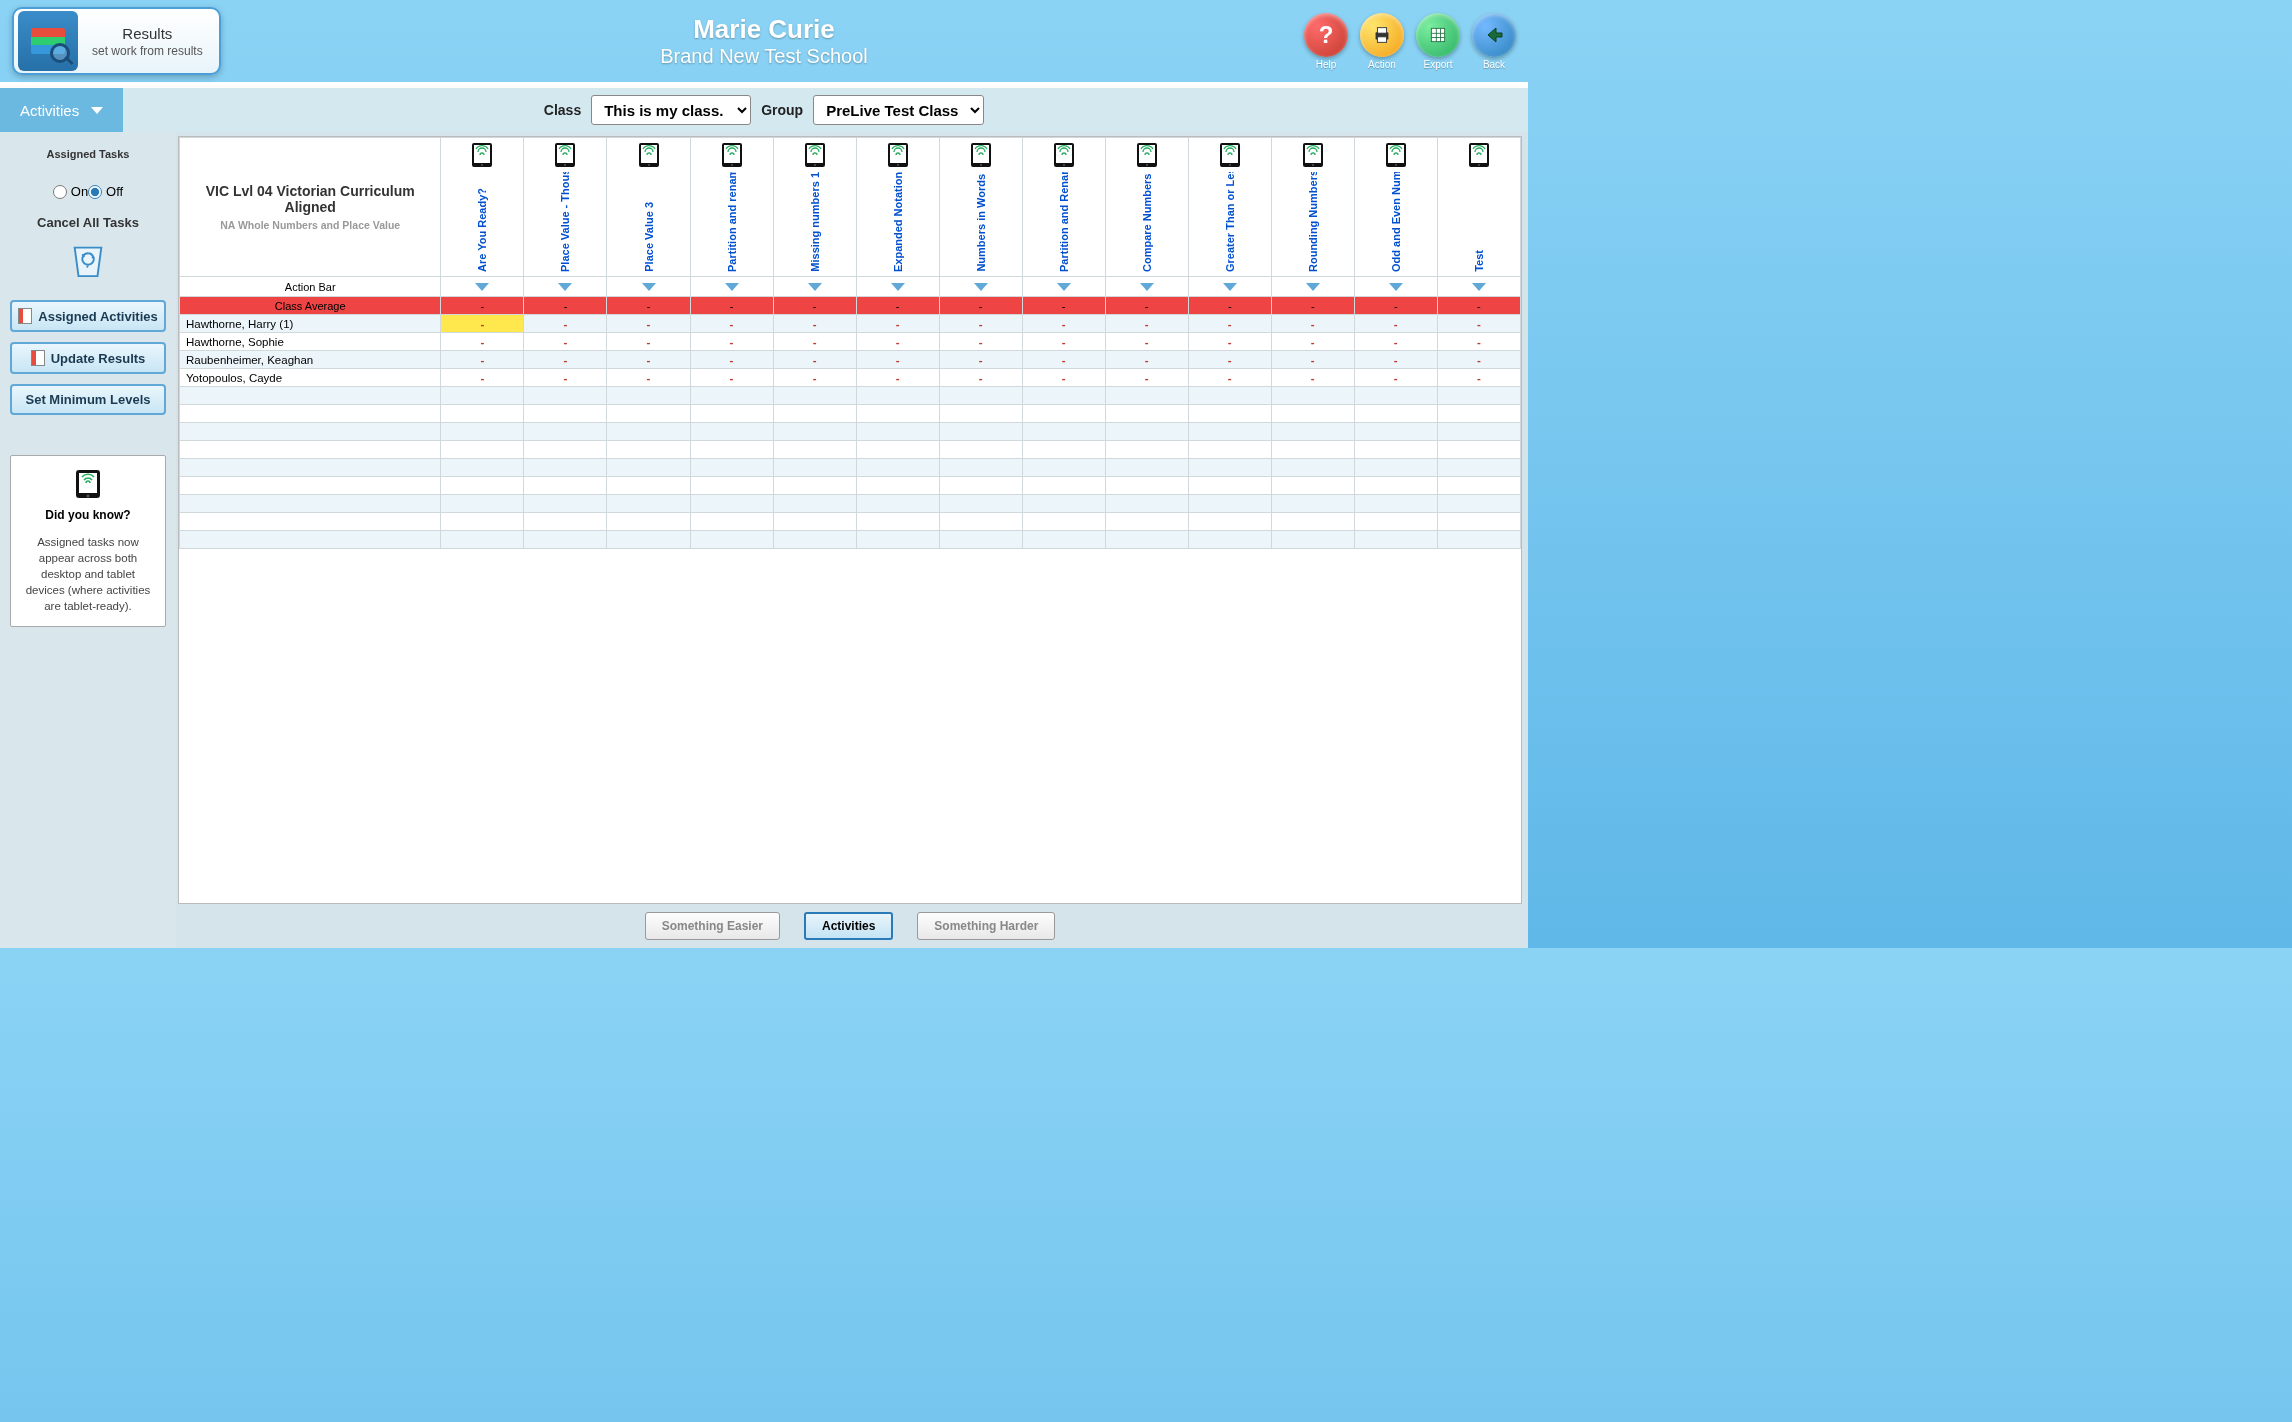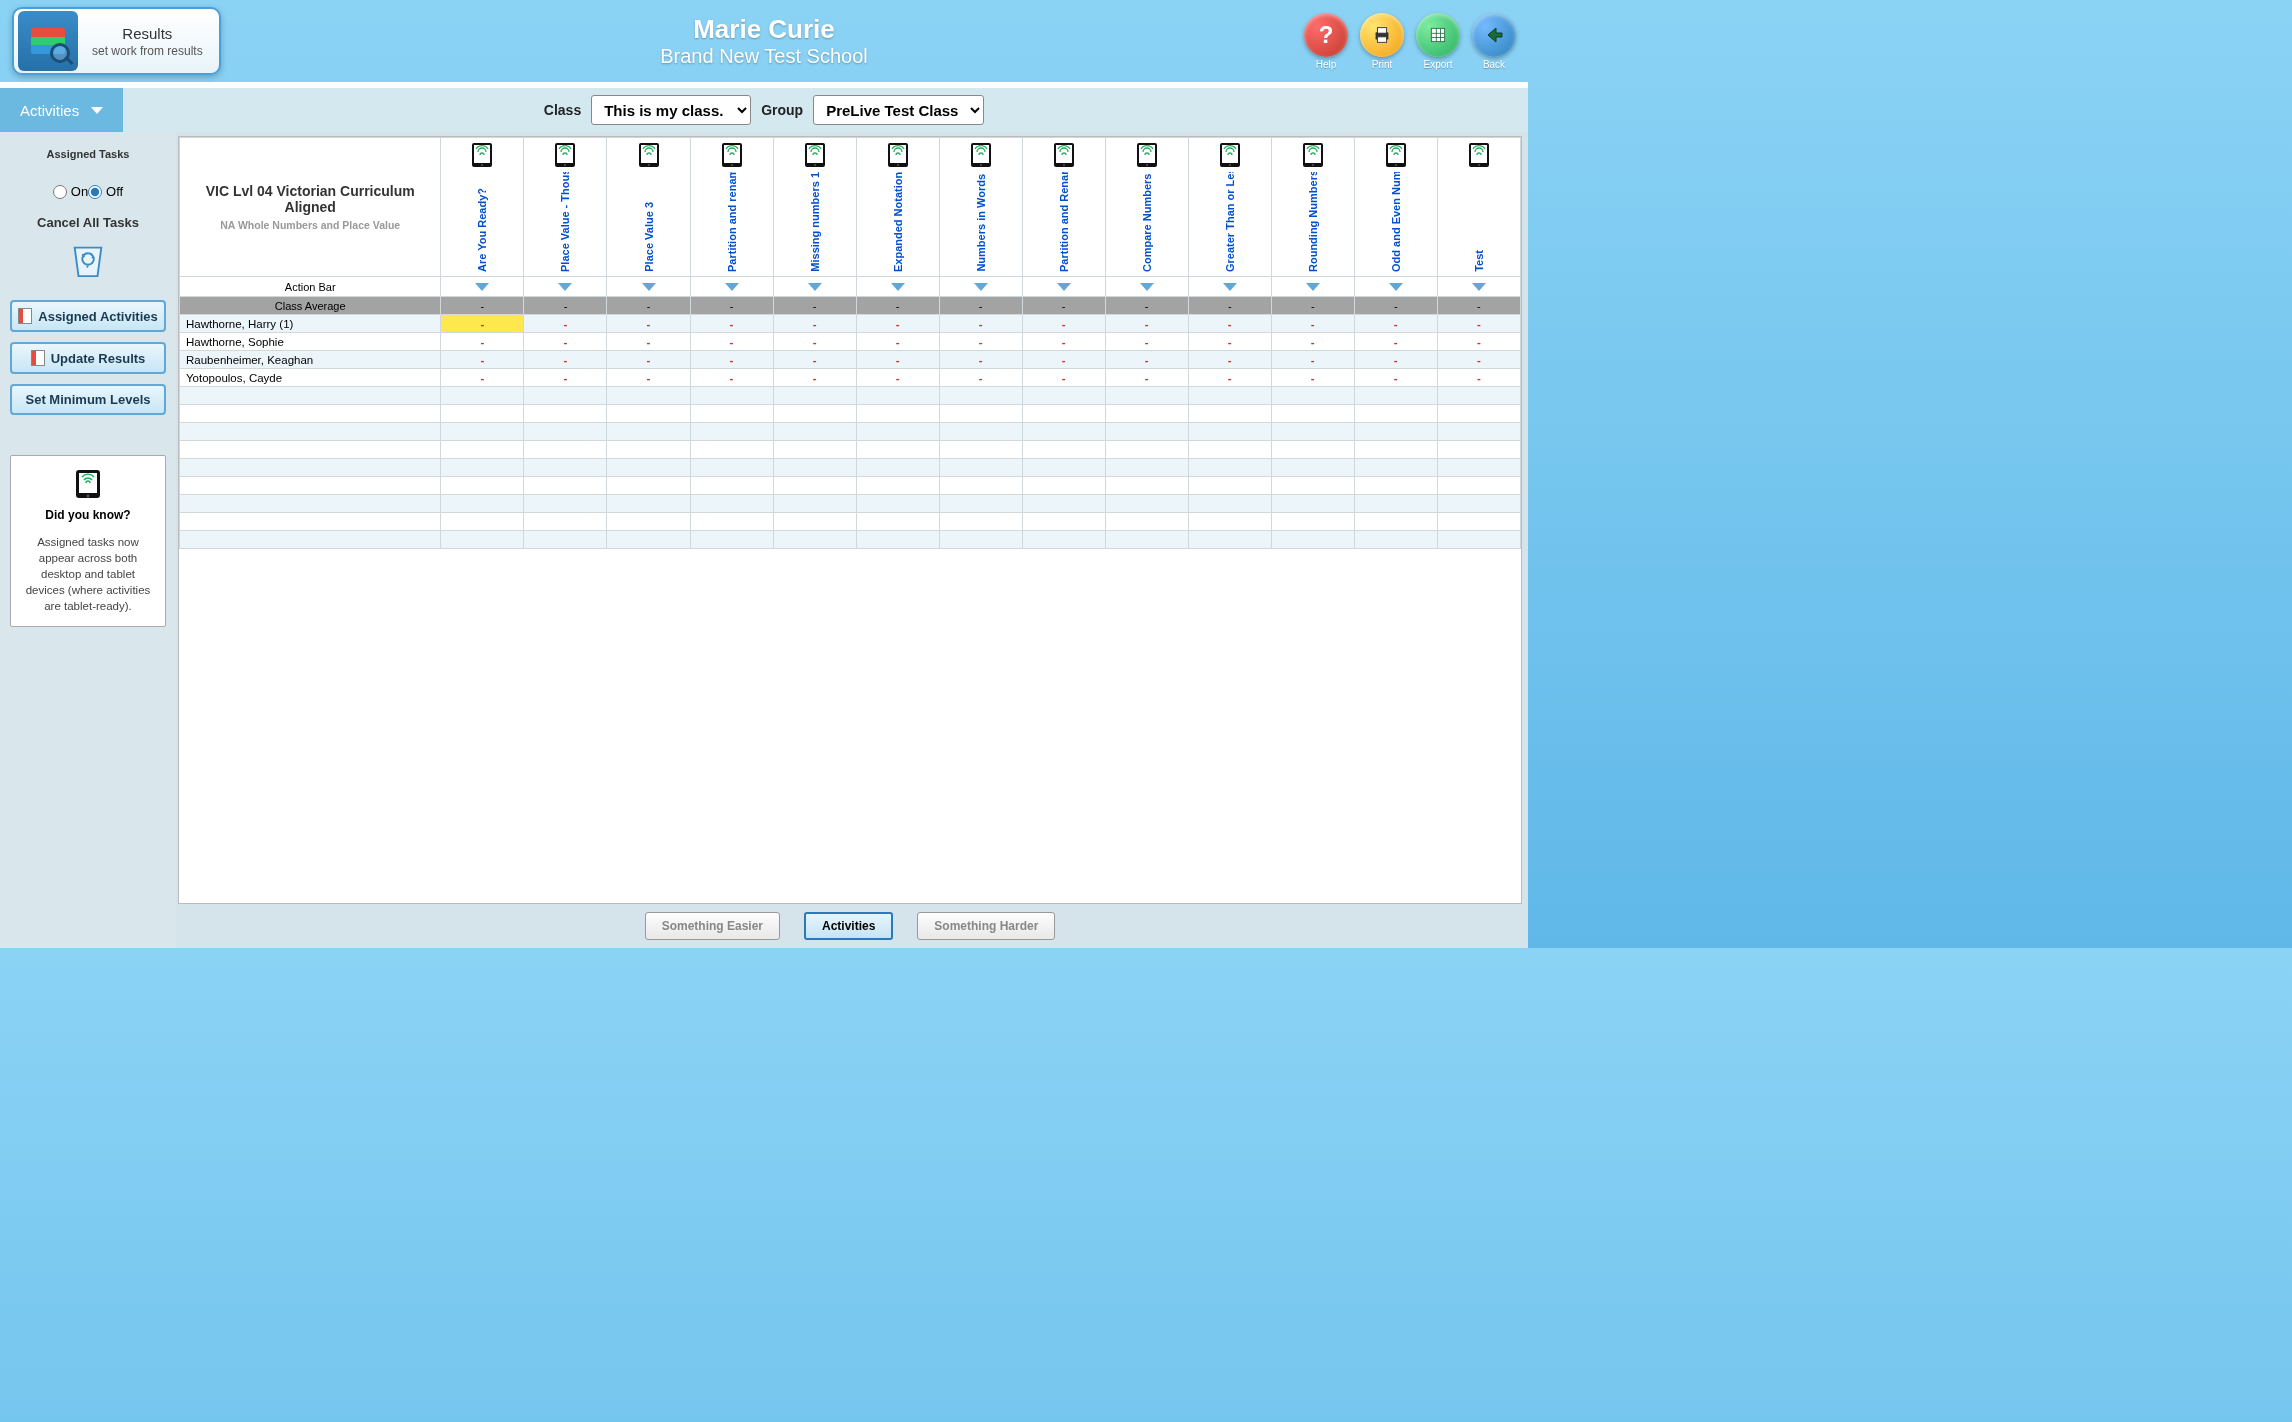--- a/index.html
+++ b/index.html
@@ -234,21 +234,21 @@
 }
 .grid tr.action-row td, .grid tr.action-row th { background: #fff; height: 20px; }
 .grid tr.action-row th { font-weight: normal; font-size: 11px; text-align: center; }
 .action-arrow {
   width: 0; height: 0; margin: 0 auto;
   border-left: 7px solid transparent;
   border-right: 7px solid transparent;
   border-top: 8px solid #5fa8d8;
   cursor: pointer;
 }
-.grid tr.avg-row td, .grid tr.avg-row th { background: #a3a3a3; height: 18px; text-align: center; font-size: 11px; }
+.grid tr.avg-row td, .grid tr.avg-row th { background: #ef4444; height: 18px; text-align: center; font-size: 11px; }
 .grid tr.avg-row th { font-weight: normal; }
 .grid tr.student td, .grid tr.student th { height: 18px; }
 .grid tr.student:nth-child(odd) td, .grid tr.student:nth-child(odd) th { background: #ecf6fa; }
 .grid tr.student:nth-child(even) td, .grid tr.student:nth-child(even) th { background: #fff; }
 .grid tr.student th.name { text-align: left; padding-left: 6px; font-weight: normal; font-size: 11.5px; }
 .grid td.cell { text-align: center; color: #c0392b; font-weight: bold; }
 .grid td.cell.hl { background: #ffe84d !important; }
 .grid tr.empty td, .grid tr.empty th { height: 18px; }
 .grid tr.empty:nth-child(odd) td, .grid tr.empty:nth-child(odd) th { background: #ecf6fa; }
 .grid tr.empty:nth-child(even) td, .grid tr.empty:nth-child(even) th { background: #fff; }
@@ -296,21 +296,21 @@
       <div class="lbl">Help</div>
     </div>
     <div class="hdr-btn">
       <div class="circ c-yellow">
         <svg viewBox="0 0 24 24" width="22" height="22">
             <rect x="5" y="9" width="14" height="8" fill="#333" rx="1"></rect>
             <rect x="7" y="4" width="10" height="6" fill="#fff" stroke="#333"></rect>
             <rect x="7" y="14" width="10" height="6" fill="#fff" stroke="#333"></rect>
           </svg>
       </div>
-      <div class="lbl">Print</div>
+      <div class="lbl">Action</div>
     </div>
     <div class="hdr-btn">
       <div class="circ c-green">
         <svg viewBox="0 0 24 24" width="20" height="20">
             <rect x="4" y="4" width="16" height="16" fill="#fff" stroke="#1a6b3a"></rect>
             <line x1="4" y1="10" x2="20" y2="10" stroke="#1a6b3a"></line>
             <line x1="4" y1="15" x2="20" y2="15" stroke="#1a6b3a"></line>
             <line x1="10" y1="4" x2="10" y2="20" stroke="#1a6b3a"></line>
             <line x1="15" y1="4" x2="15" y2="20" stroke="#1a6b3a"></line>
           </svg>

